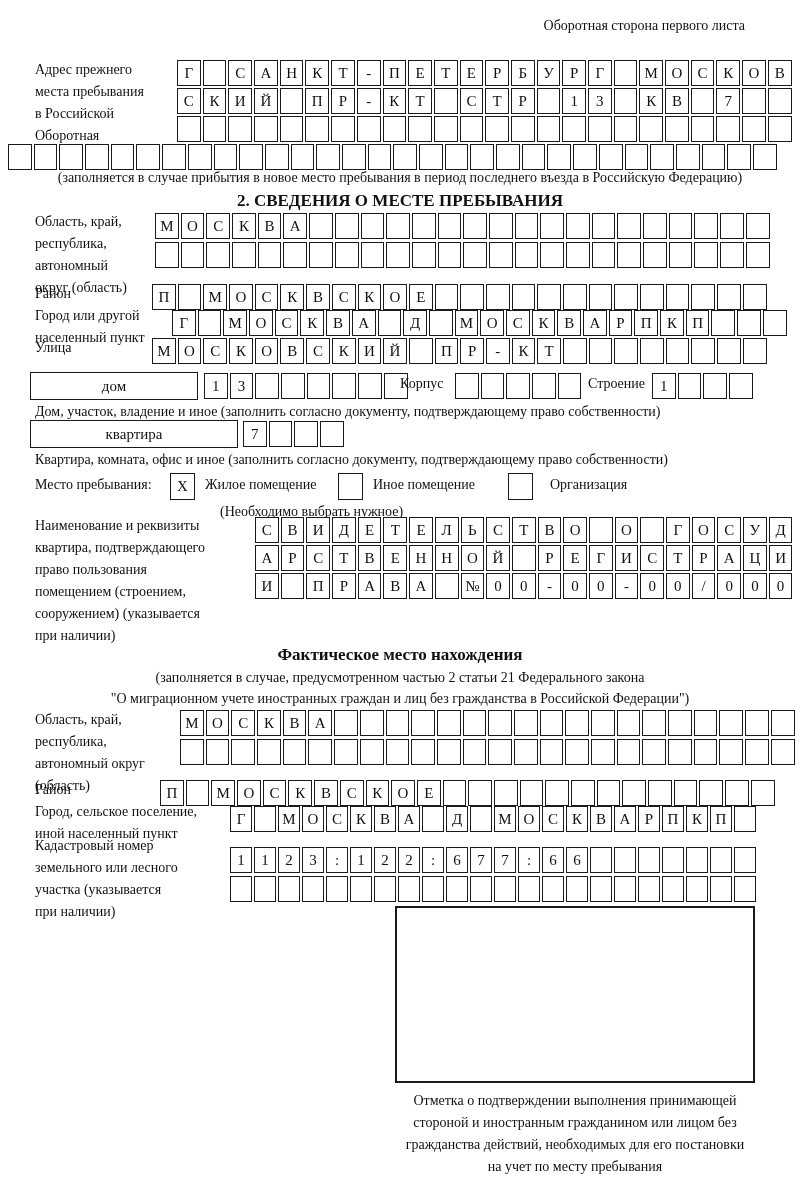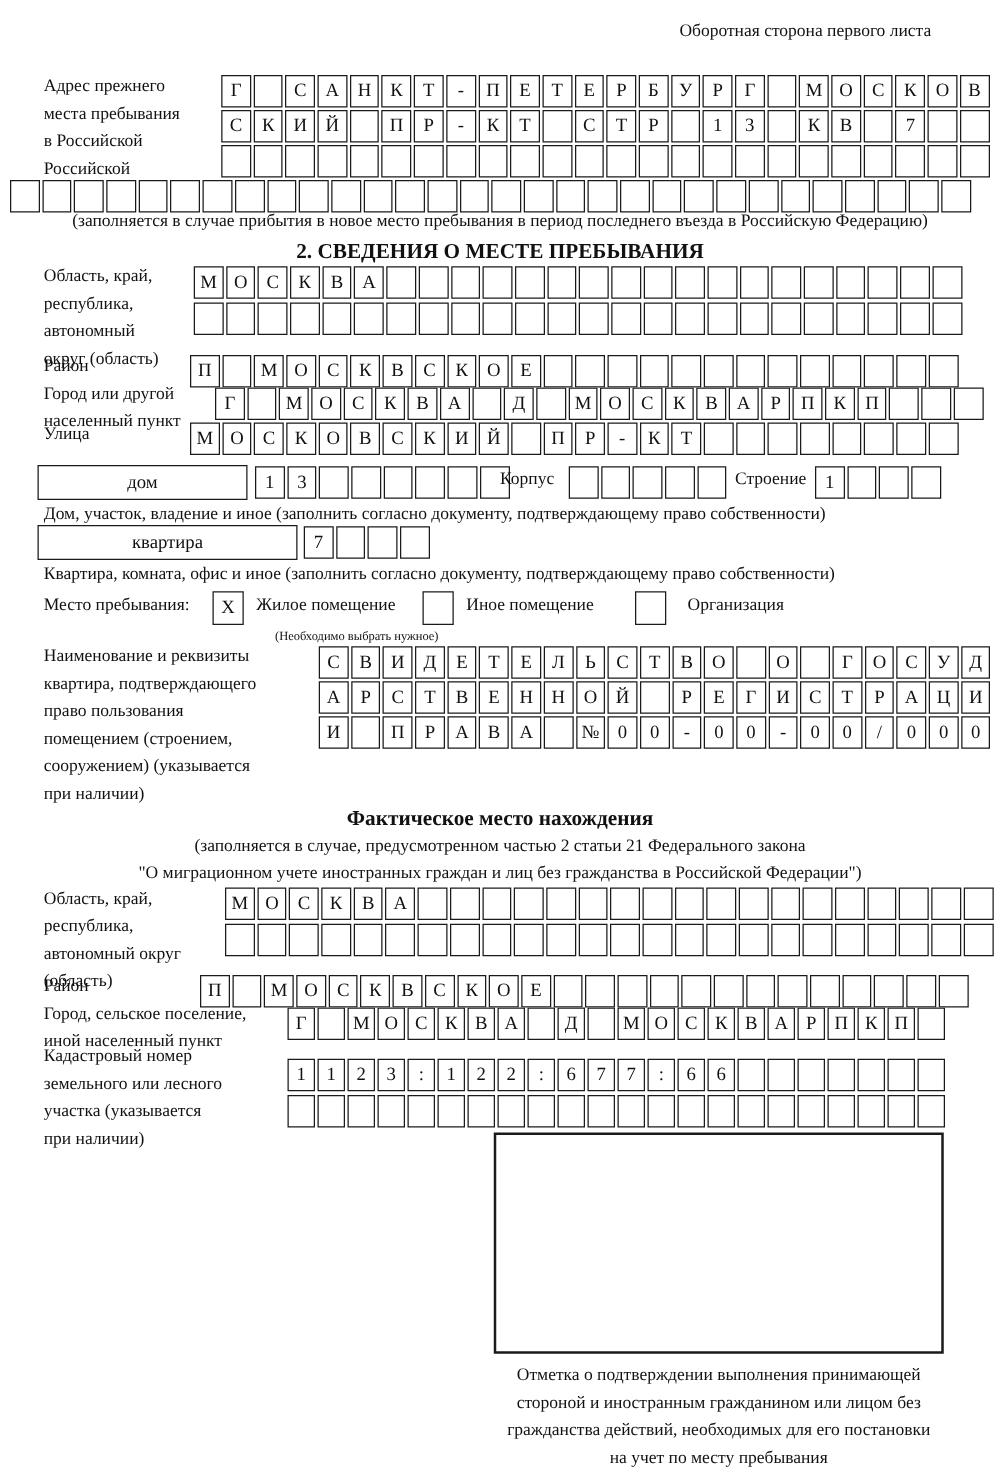--- a/index.html
+++ b/index.html
@@ -23,21 +23,21 @@
 </head>
 <body>
 
 <div id="page">
 
   <div class="abs lbl" style="top:18px;right:55px">Оборотная сторона первого листа</div>
 
   <div class="abs lbl" style="left:35px;top:62px">Адрес прежнего</div>
   <div class="abs lbl" style="left:35px;top:84px">места пребывания</div>
   <div class="abs lbl" style="left:35px;top:106px">в Российской</div>
-  <div class="abs lbl" style="left:35px;top:128px">Российской</div>
+  <div class="abs lbl" style="left:35px;top:128px">Оборотная</div>
   <div class="abs cellrow" style="left:177px;top:60px">
       <div class="cell">Г</div>
       <div class="cell"></div>
       <div class="cell">С</div>
       <div class="cell">А</div>
       <div class="cell">Н</div>
       <div class="cell">К</div>
       <div class="cell">Т</div>
       <div class="cell">-</div>
       <div class="cell">П</div>
@@ -324,21 +324,21 @@
     </div>
   <div class="abs lbl" style="left:35px;top:452px;font-size:14px">Квартира, комната, офис и иное (заполнить согласно документу, подтверждающему право собственности)</div>
 
   <div class="abs lbl" style="left:35px;top:477px">Место пребывания:</div>
   <div class="abs checkbox" style="left:170px;top:473px">X</div>
   <div class="abs lbl" style="left:205px;top:477px">Жилое помещение</div>
   <div class="abs checkbox" style="left:338px;top:473px"></div>
   <div class="abs lbl" style="left:373px;top:477px">Иное помещение</div>
   <div class="abs checkbox" style="left:508px;top:473px"></div>
   <div class="abs lbl" style="left:550px;top:477px">Организация</div>
-  <div class="abs lbl" style="left:220px;top:504px;font-size:10px">(Необходимо выбрать нужное)</div>
+  <div class="abs lbl" style="left:220px;top:504px;font-size:14px">(Необходимо выбрать нужное)</div>
 
   <div class="abs lbl" style="left:35px;top:518px">Наименование и реквизиты</div>
   <div class="abs lbl" style="left:35px;top:540px">квартира, подтверждающего</div>
   <div class="abs lbl" style="left:35px;top:562px">право пользования</div>
   <div class="abs lbl" style="left:35px;top:584px">помещением (строением,</div>
   <div class="abs lbl" style="left:35px;top:606px">сооружением) (указывается</div>
   <div class="abs lbl" style="left:35px;top:628px">при наличии)</div>
   <div class="abs cellrow" style="left:255px;top:517px">
       <div class="cell">С</div>
       <div class="cell">В</div>

